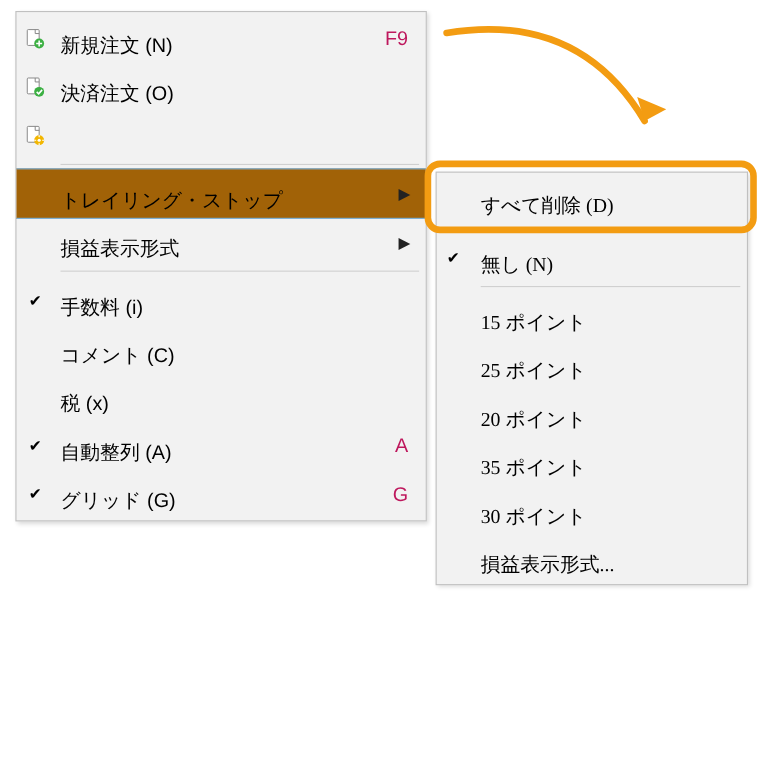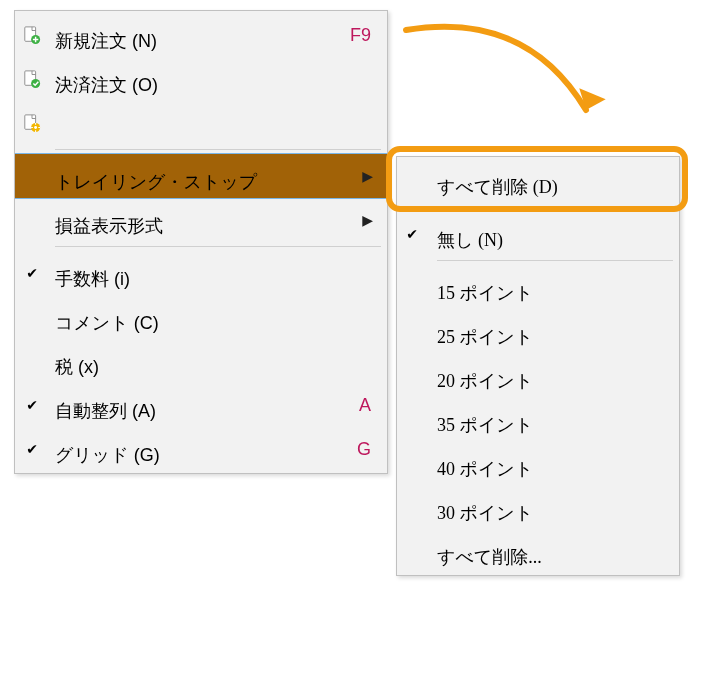--- a/index.html
+++ b/index.html
@@ -242,29 +242,25 @@
       <div class="menu-item">
         <span class="icon-strip"></span>
         <span class="menu-label">20 ポイント</span>
       </div>
       <div class="menu-item">
         <span class="icon-strip"></span>
         <span class="menu-label">35 ポイント</span>
       </div>
       <div class="menu-item">
         <span class="icon-strip"></span>
-        <span class="menu-label">40 ポイント</span>
-      </div>
-      <div class="menu-item">
-        <span class="icon-strip"></span>
         <span class="menu-label">30 ポイント</span>
       </div>
       <div class="menu-item">
         <span class="icon-strip"></span>
-        <span class="menu-label">すべて削除...</span>
+        <span class="menu-label">損益表示形式...</span>
       </div>
     </div>
 </div>
 
 <div class="callout-box"></div>
 
 <svg class="arrow-svg" viewBox="0 0 260 150">
   <path d="M 20 20 Q 140 0 200 100" stroke="#f39c12" stroke-width="6" fill="none" stroke-linecap="round"></path>
   <polygon points="200,100 182,86 210,80" fill="#f39c12" transform="rotate(35 200 100)"></polygon>
 </svg>

